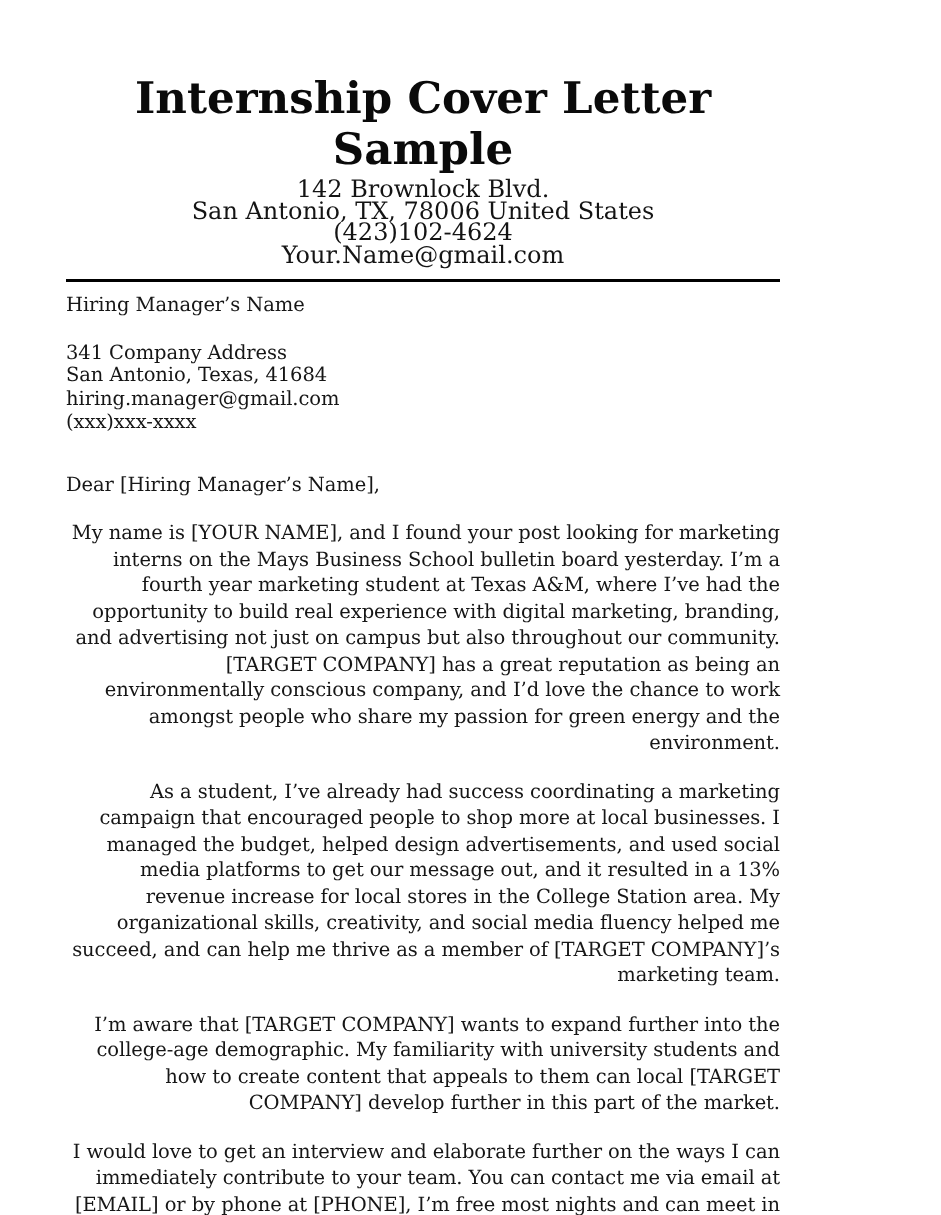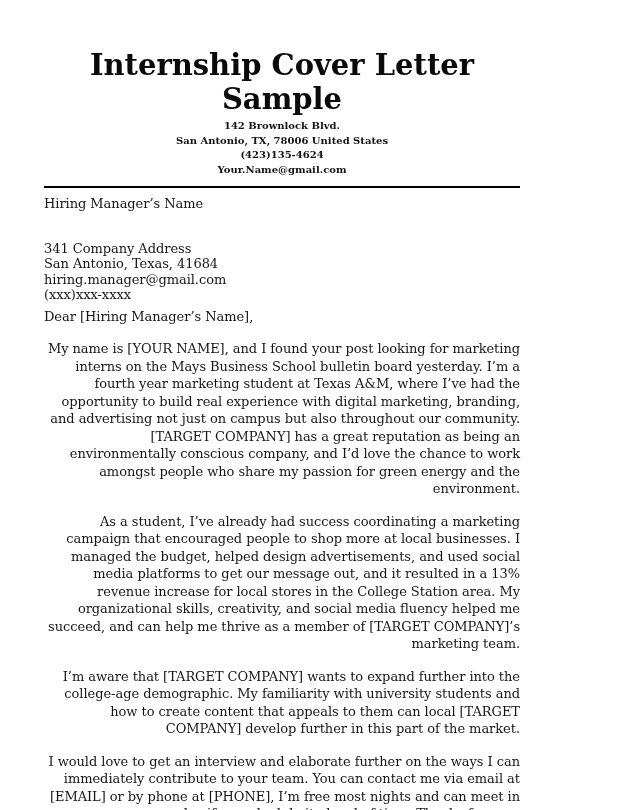--- a/index.html
+++ b/index.html
@@ -31,23 +31,23 @@
     margin: 0;
     padding-top: 8px;
     font-size: 29px;
     line-height: 34px;
     font-weight: bold;
     color: #0a0a0a;
     letter-spacing: 0px;
   }
   .letterhead-address {
     margin-top: 3px;
-    font-size: 10px;
+    font-size: 16px;
     line-height: 14.5px;
-    font-weight: bold;
+    font-weight: normal;
     color: #141414;
   }
   .header-rule {
     border: none;
     border-top: 2px solid #000000;
     margin: 9px 0 0 0;
   }
 
   
   .letter-body {
@@ -60,47 +60,47 @@
   }
   .block {
     margin: 0;
   }
   .date-block div,
   .recipient-block div,
   .closing-block div {
     white-space: nowrap;
   }
   .recipient-block {
-    margin-top: 28px;
+    margin-top: 15px;
   }
   .recipient-block div {
     line-height: 15.5px;
   }
   .salutation {
-    margin-top: 5px;
+    margin-top: 25px;
   }
   .letter-body p.para {
     margin: 15px 0 0 0;
     text-align: right;
   }
   .closing-block {
     margin-top: 14px;
   }
 </style>
 </head>
 <body>
 
 <div class="page">
 
   <div class="letterhead">
     <h1 class="letterhead-title">Internship Cover Letter Sample</h1>
     <div class="letterhead-address">
       <div>142 Brownlock Blvd.</div>
       <div>San Antonio, TX, 78006 United States</div>
-      <div>(423)135-4624</div>
+      <div>(423)102-4624</div>
       <div>Your.Name@gmail.com</div>
     </div>
     <hr class="header-rule">
   </div>
 
   <div class="letter-body">
 
     <div class="block date-block">
       <div>Hiring Manager’s Name</div>
     </div>

